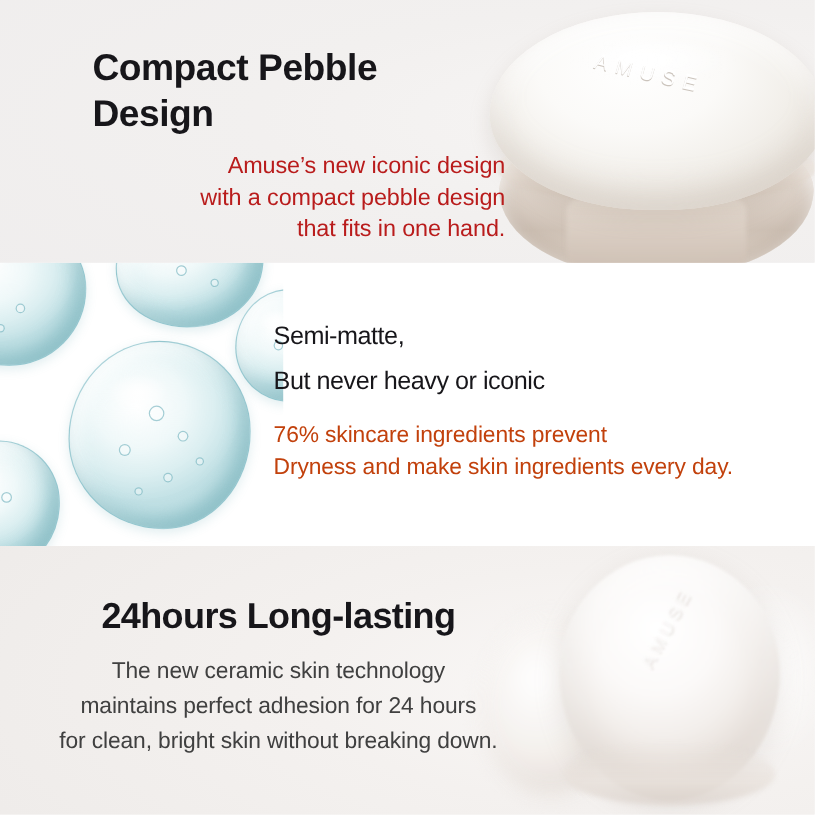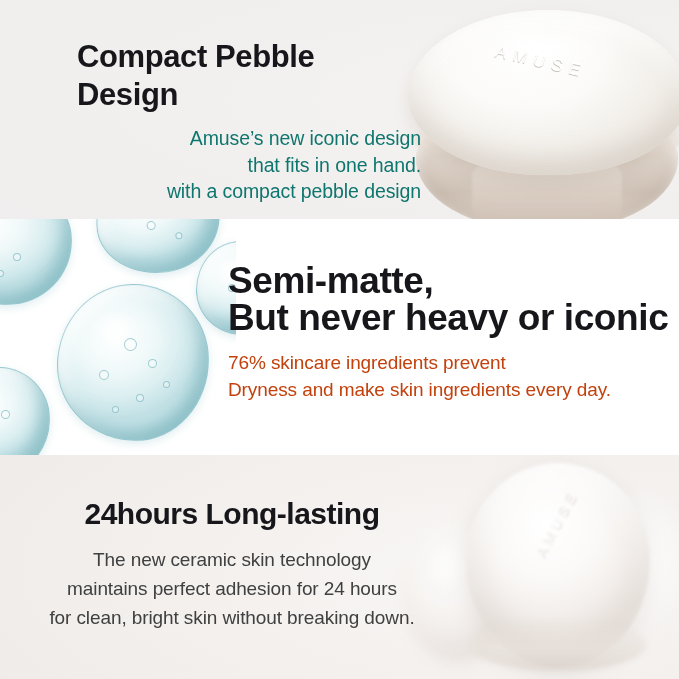--- a/index.html
+++ b/index.html
@@ -59,21 +59,21 @@
     color: #17161a;
     text-align: left;
     padding-left: 33px;
   }
   .p1-body {
     margin: 11px 0 0 0;
     padding: 0 3px 0 0;
     font-size: 19.5px;
     line-height: 26.5px;
     font-weight: 400;
-    color: #0f766e;
+    color: #b91c1c;
     letter-spacing: -0.1px;
     text-align: right;
   }
   .p1-body .ln { display: block; }
 
   
   .compact-1 {
     position: absolute;
     left: 398px;
     top: 6px;
@@ -161,23 +161,23 @@
 
   .p2-text {
     position: absolute;
     left: 228px;
     top: 43px;
     width: 446px;
     text-align: left;
   }
   .p2-heading {
     margin: 0;
-    font-size: 37px;
+    font-size: 21px;
     line-height: 37px;
-    font-weight: 700;
+    font-weight: 400;
     letter-spacing: -0.4px;
     color: #17161a;
   }
   .p2-heading .ln { display: block; }
   .p2-body {
     margin: 13px 0 0 0;
     font-size: 19px;
     line-height: 27px;
     color: #c2410c;
     letter-spacing: -0.1px;
@@ -343,22 +343,22 @@
       <div class="lid">
         <div class="lid-shine"></div>
       </div>
       <div class="lid-logo">AMUSE</div>
     </div>
 
     <div class="p1-text">
       <h2 class="p1-heading">Compact Pebble Design</h2>
       <p class="p1-body">
         <span class="ln">Amuse’s new iconic design</span>
+        <span class="ln">with a compact pebble design</span>
         <span class="ln">that fits in one hand.</span>
-        <span class="ln">with a compact pebble design</span>
       </p>
     </div>
   </section>
 
   <section class="panel" id="panel-2">
     <div class="panel-bg"></div>
 
     <div class="gel-field">
       <div class="drop" id="drop-a">
 

